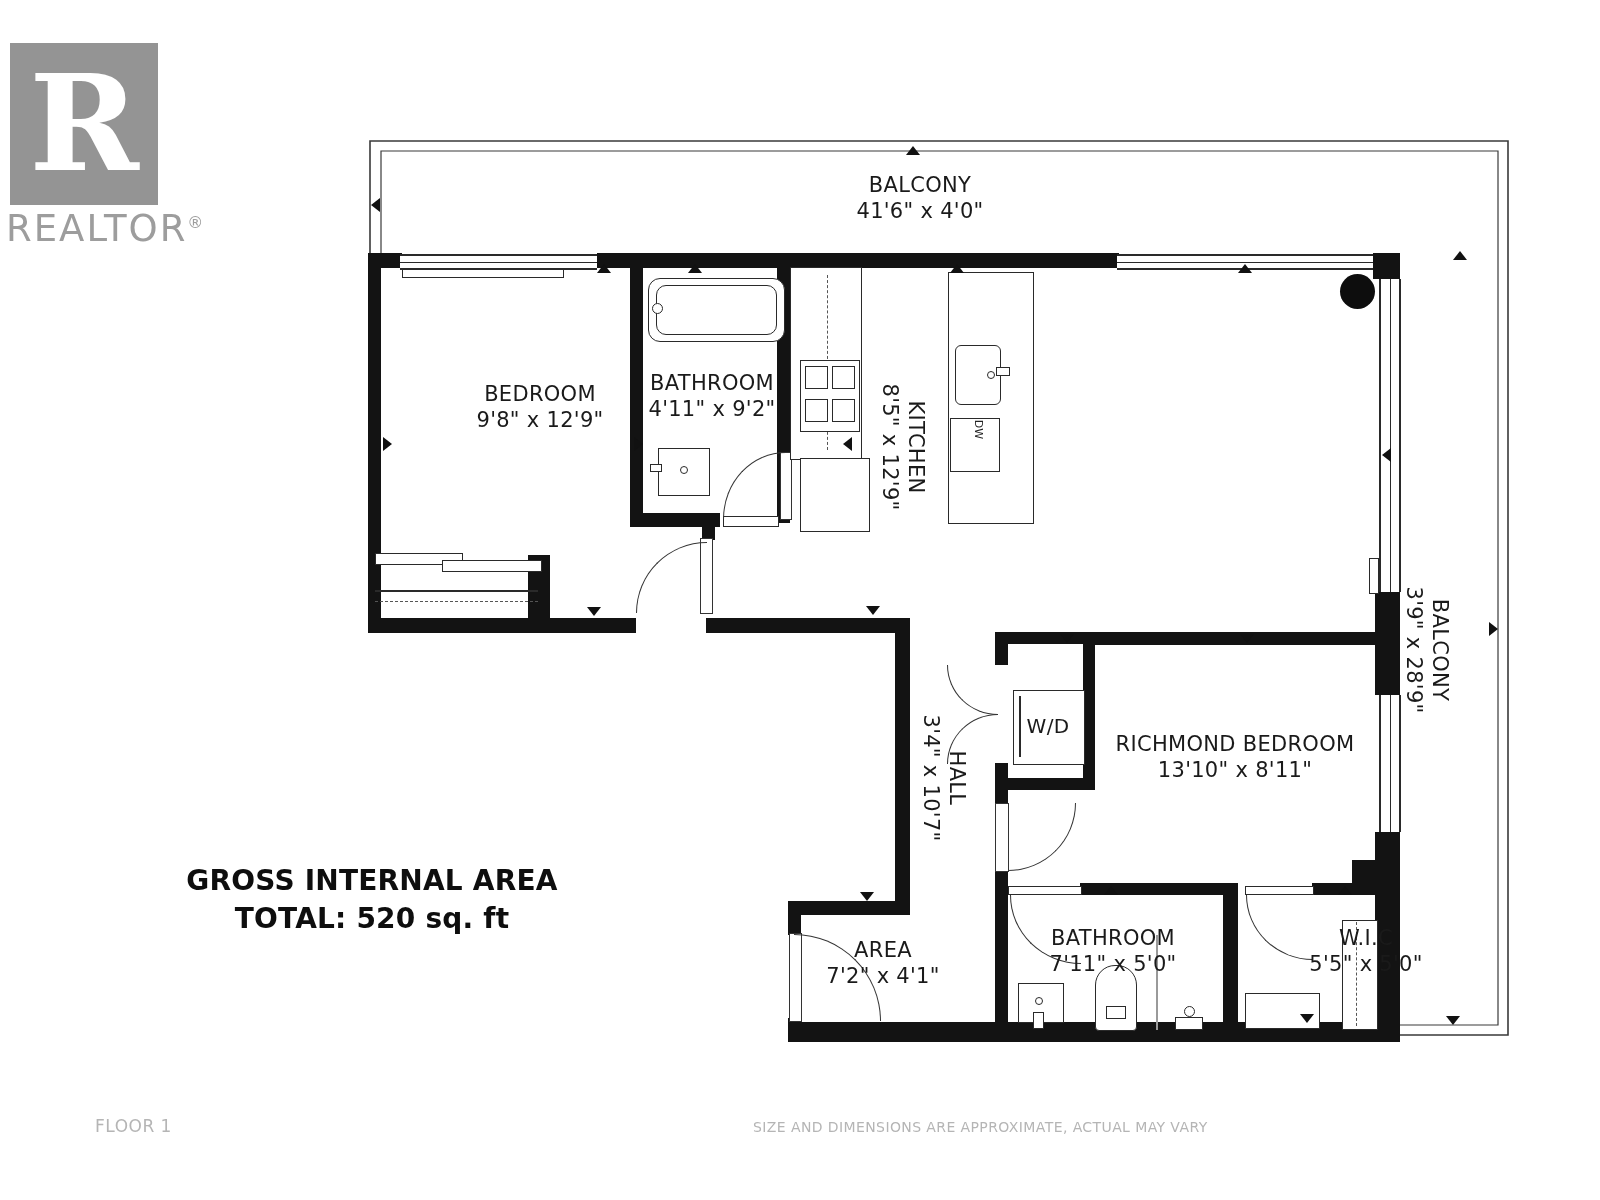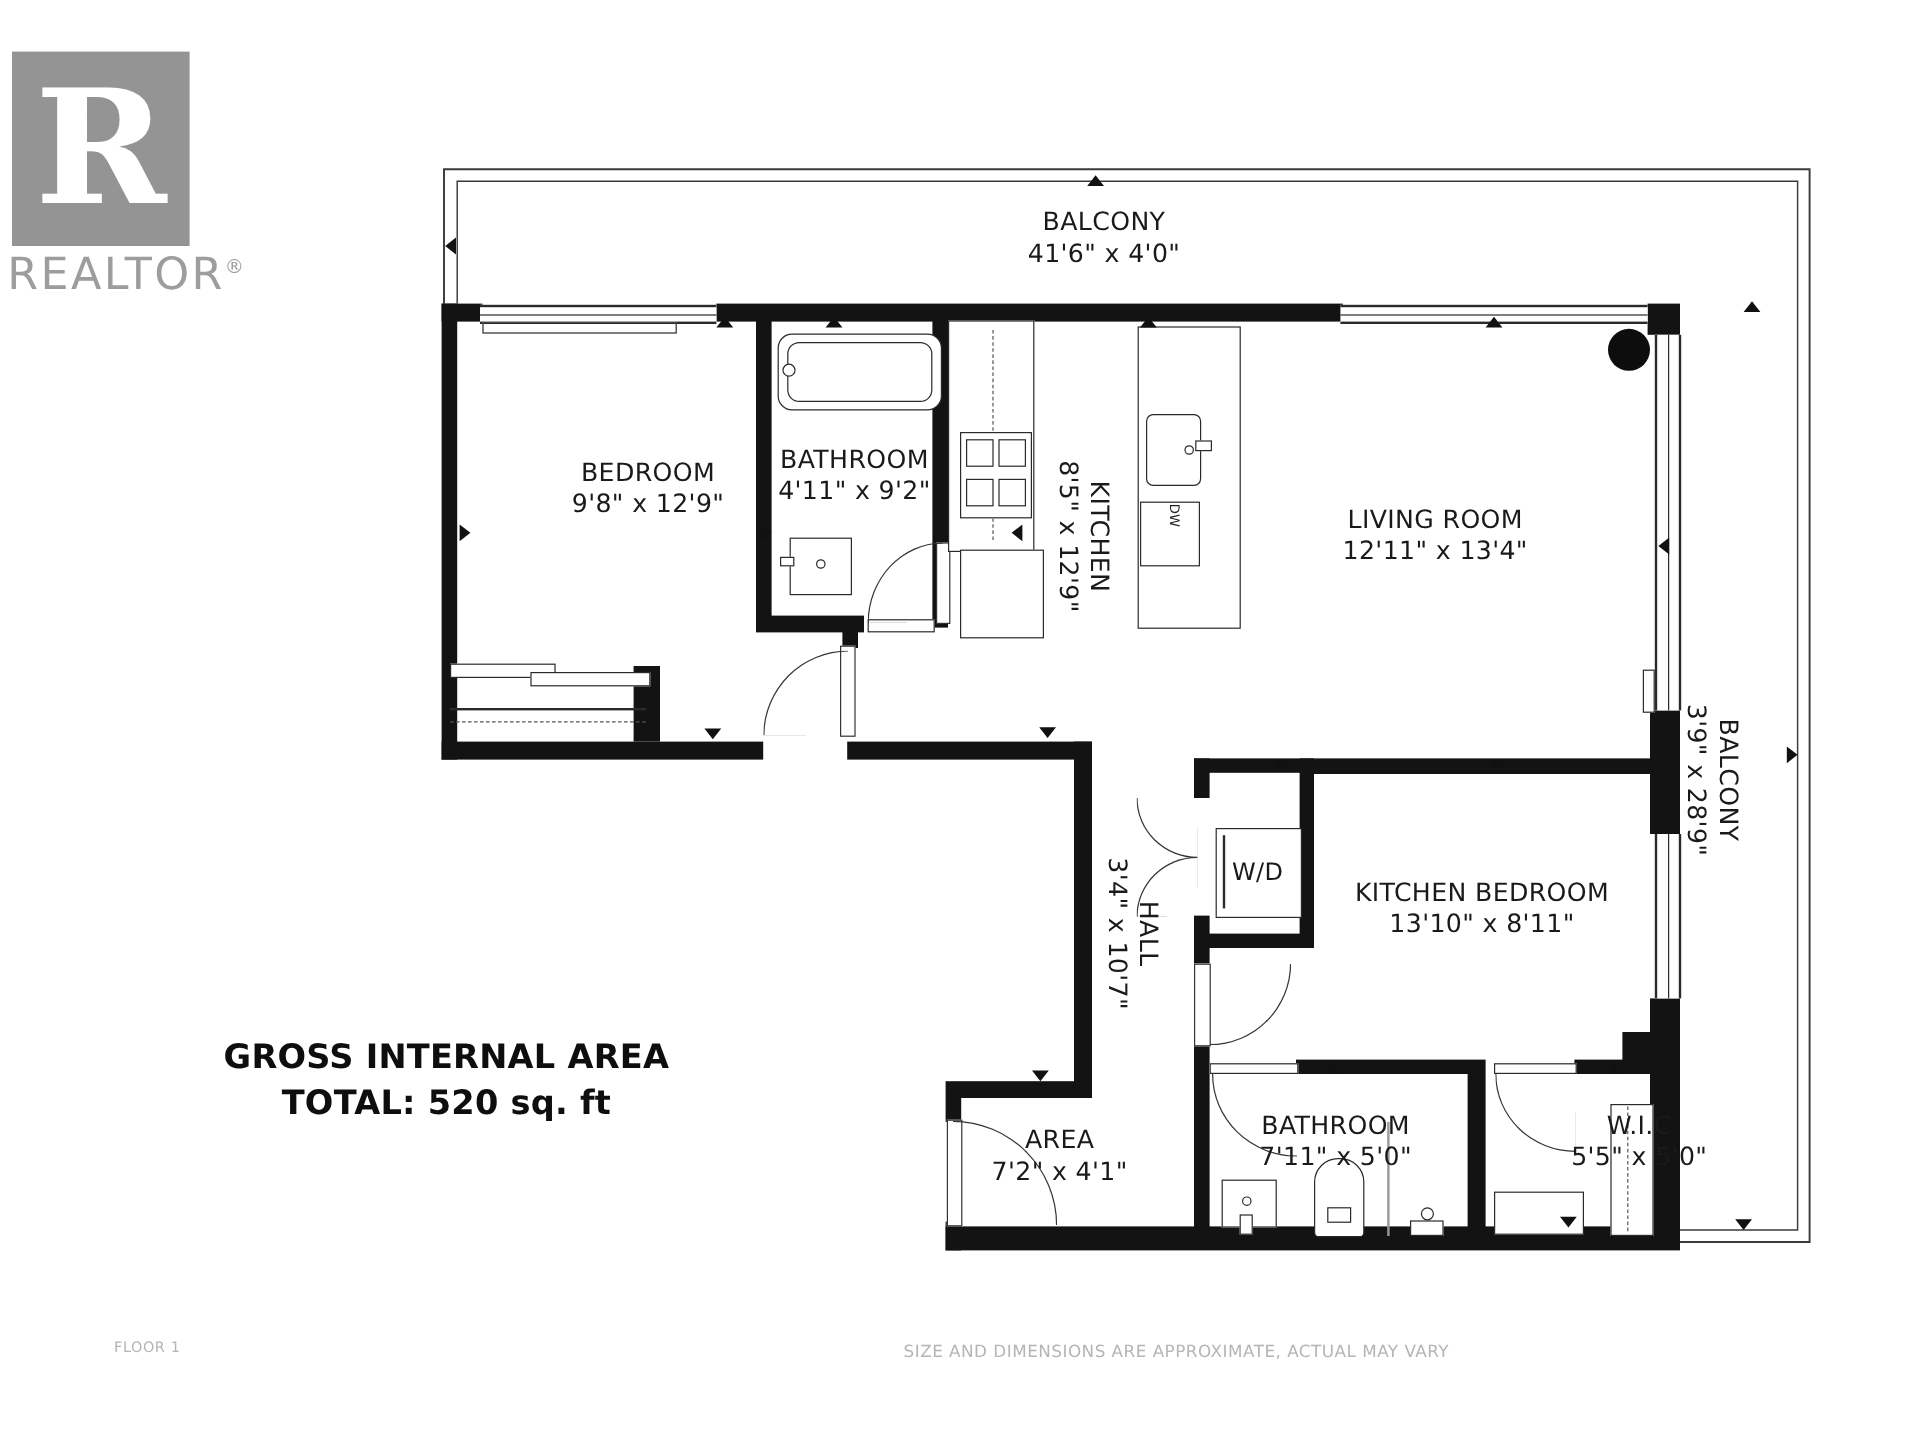--- a/index.html
+++ b/index.html
@@ -43,21 +43,21 @@
   #logo-word{position:absolute;left:6px;top:207px;color:#9d9d9d;font-size:37px;letter-spacing:2px;font-weight:400;}
   #logo-reg{font-size:16px;vertical-align:super;}
   #title-box{position:absolute;left:27px;top:55px;width:474px;height:44px;border:2px solid #090909;
              display:flex;align-items:center;padding-left:11px;font-size:24px;font-weight:600;
              letter-spacing:.2px;background:transparent;color:#0c0c0c;}
   
   #area-summary{position:absolute;left:82px;top:862px;width:580px;text-align:center;
                 font-size:28px;line-height:38px;font-weight:600;color:#0e0e0e;letter-spacing:.2px;}
   
   .footer{position:absolute;color:#b5b5b5;}
-  #footer-left{left:95px;top:1116px;font-size:12px;letter-spacing:.5px;}
+  #footer-left{left:95px;top:1116px;font-size:17px;letter-spacing:.5px;}
   #footer-right{left:753px;top:1119px;font-size:14px;letter-spacing:.4px;}
   
   .fixture{position:absolute;border:1.5px solid #2a2a2a;background:#fff;}
   .rnd{border-radius:12px;}
   #column{position:absolute;left:1340px;top:274px;width:35px;height:35px;border-radius:50%;background:#0d0d0d;}
   .dwtxt{position:absolute;font-size:11px;color:#222;transform:rotate(90deg);}
   .graybar{position:absolute;background:#9a9a9a;}
 </style>
 </head>
 <body>
@@ -205,37 +205,33 @@
     <span class="dim">9'8" x 12'9"</span>
   </div>
   <div class="lbl" style="left:712px;top:396px">
     <span class="nm">BATHROOM</span>
     <span class="dim">4'11" x 9'2"</span>
   </div>
   <div class="lbl rot" style="left:903px;top:447px">
     <span class="nm">KITCHEN</span>
     <span class="dim">8'5" x 12'9"</span>
   </div>
-  <div class="lbl" style="left:1196px;top:446px">
-    <span class="nm">LIVING ROOM</span>
-    <span class="dim">12'11" x 13'4"</span>
-  </div>
   <div class="lbl rot" style="left:1427px;top:650px">
     <span class="nm">BALCONY</span>
     <span class="dim">3'9" x 28'9"</span>
   </div>
   <div class="lbl rot" style="left:944px;top:778px">
     <span class="nm">HALL</span>
     <span class="dim">3'4" x 10'7"</span>
   </div>
   <div class="lbl" style="left:1048px;top:726px;font-size:20px">
     <span class="nm">W/D</span>
   </div>
   <div class="lbl" style="left:1235px;top:757px">
-    <span class="nm">KITCHEN BEDROOM</span>
+    <span class="nm">RICHMOND BEDROOM</span>
     <span class="dim">13'10" x 8'11"</span>
   </div>
   <div class="lbl" style="left:883px;top:963px">
     <span class="nm">AREA</span>
     <span class="dim">7'2" x 4'1"</span>
   </div>
   <div class="lbl" style="left:1113px;top:951px">
     <span class="nm">BATHROOM</span>
     <span class="dim">7'11" x 5'0"</span>
   </div>

